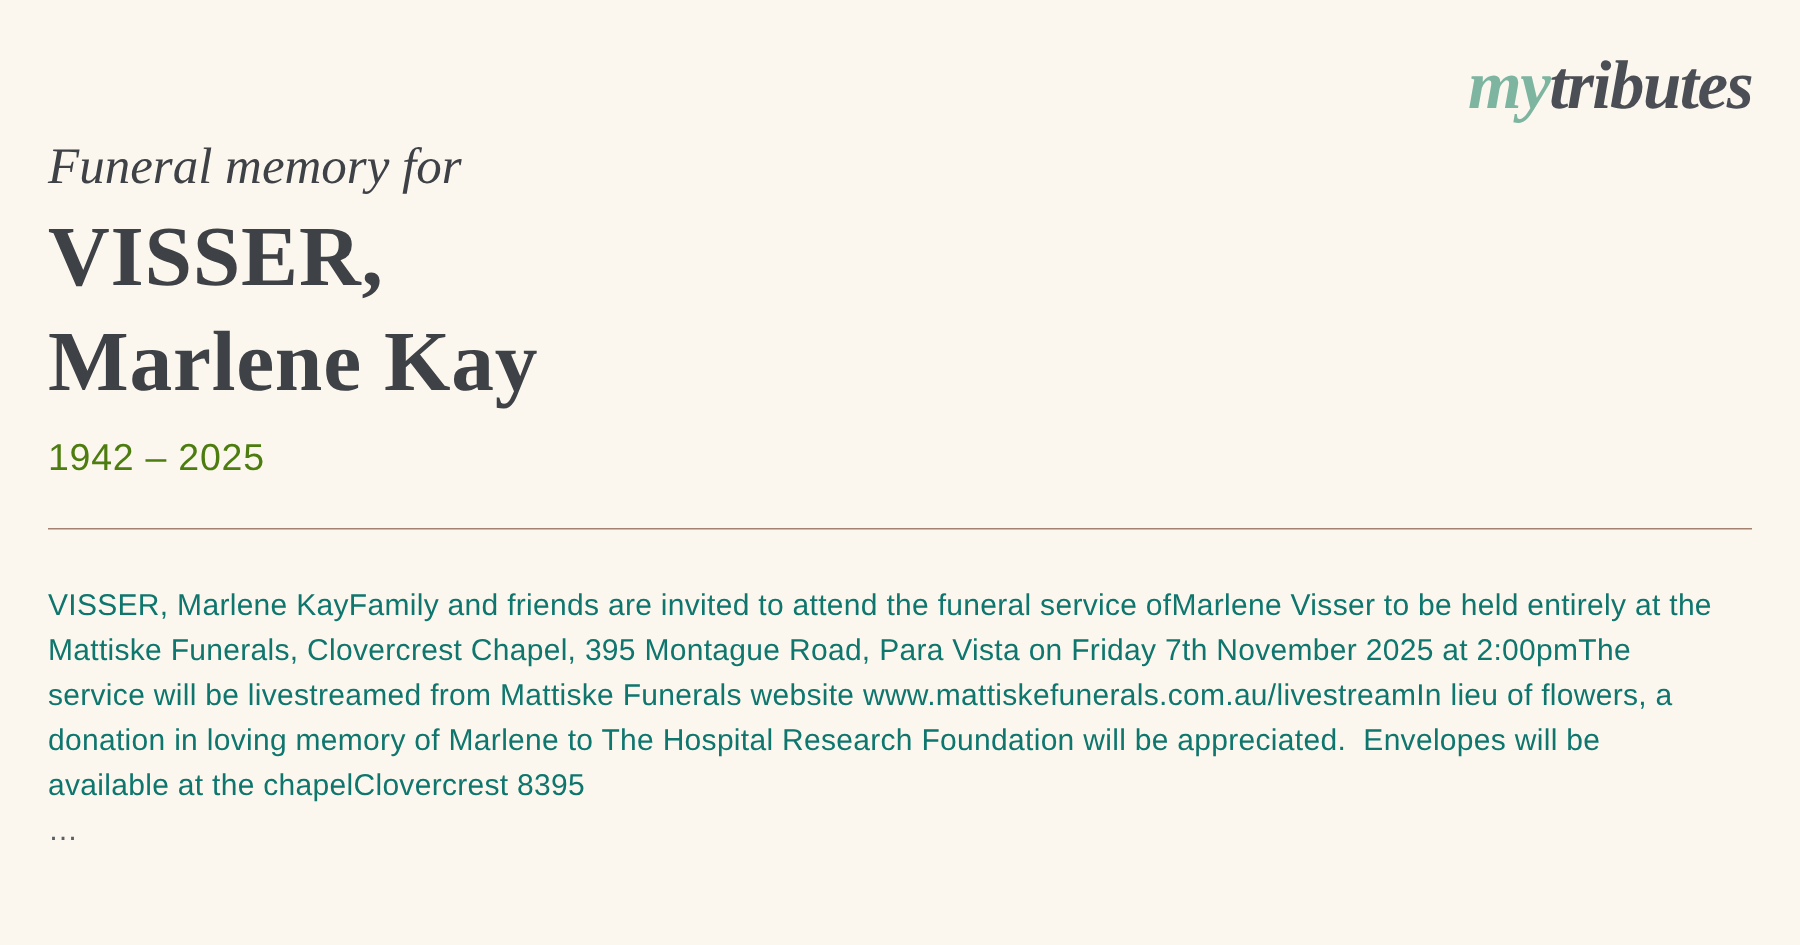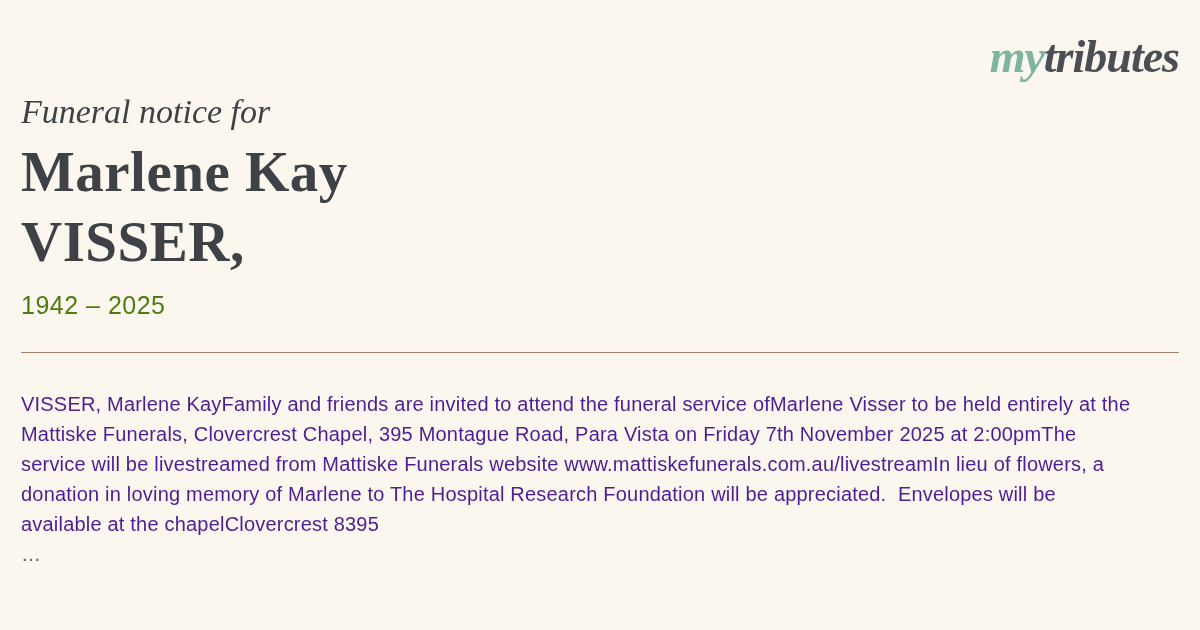--- a/index.html
+++ b/index.html
@@ -7,21 +7,21 @@
   body {
     width: 1200px;
     height: 630px;
     background: #fbf7ee;
     font-family: "Liberation Sans", sans-serif;
     overflow: hidden;
   }
   .page {
     width: 1200px;
     height: 630px;
-    padding: 0 21px;
+    padding: 0 32px;
     position: relative;
   }
   .header {
     display: flex;
     justify-content: flex-end;
     padding-top: 34px;
   }
   .logo {
     font-family: "Liberation Serif", serif;
     font-style: italic;
@@ -64,43 +64,43 @@
     border-top: 1px solid #a5826e;
     margin: 32px 0 0 0;
     width: 100%;
   }
   .body-text {
     margin: 36px 0 0 0;
     max-width: 1120px;
     font-size: 20px;
     line-height: 30px;
     letter-spacing: 0.2px;
-    color: #4c1d95;
+    color: #0f766e;
     white-space: pre-wrap;
   }
   .ellipsis-line {
     font-size: 20px;
     line-height: 30px;
     color: #5b5f66;
   }
 </style>
 </head>
 <body>
 
 <div class="page">
 
   <div class="header">
     <a class="logo"><span class="logo-my">my</span><span class="logo-tributes">tributes</span></a>
   </div>
 
-  <div class="kicker">Funeral notice for</div>
+  <div class="kicker">Funeral memory for</div>
 
   <h1 class="name-heading">
+    <span class="name-line">VISSER,</span>
     <span class="name-line">Marlene Kay</span>
-    <span class="name-line">VISSER,</span>
   </h1>
 
   <div class="years">1942 – 2025</div>
 
   <hr class="divider">
 
   <p class="body-text">VISSER, Marlene KayFamily and friends are invited to attend the funeral service ofMarlene Visser to be held entirely at the Mattiske Funerals, Clovercrest Chapel, 395 Montague Road, Para Vista on Friday 7th November 2025 at 2:00pmThe service will be livestreamed from Mattiske Funerals website www.mattiskefunerals.com.au/livestreamIn lieu of flowers, a donation in loving memory of Marlene to The Hospital Research Foundation will be appreciated.  Envelopes will be available at the chapelClovercrest 8395</p>
 
   <div class="ellipsis-line">…</div>
 

